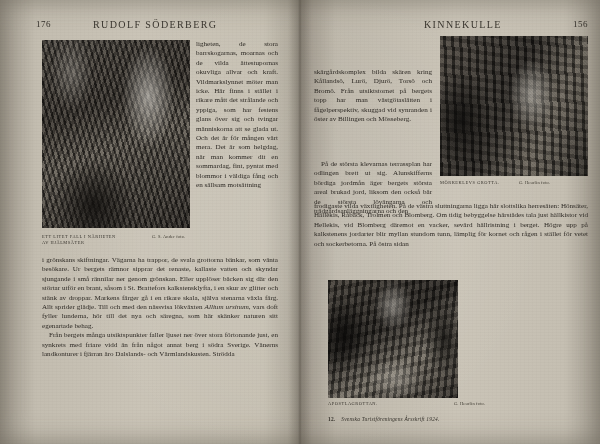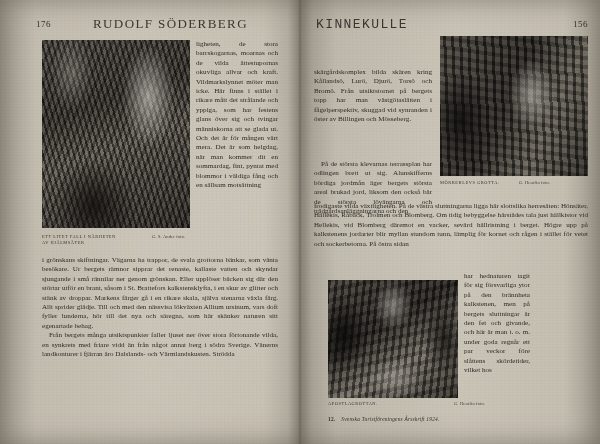--- a/index.html
+++ b/index.html
@@ -24,27 +24,27 @@
   .edge{position:absolute;pointer-events:none;inset:0;
      box-shadow:inset 0 0 26px rgba(80,74,64,.55);}
 
   .page{position:absolute;top:0;height:444px;}
   .page-l{left:0;width:292px;}
   .page-r{left:304px;width:296px;}
 
   .hdr{position:absolute;top:18px;height:12px;display:flex;align-items:center;
      font-size:7.5px;letter-spacing:.9px;color:#35312b;}
   .folio{font-size:9px;letter-spacing:.5px;color:#322e28;font-family:"Liberation Serif",serif;}
-  .runhead{font-size:13px;letter-spacing:1.4px;color:#3a362f;}
+  .runhead{font-size:10px;letter-spacing:1.4px;color:#3a362f;}
 
   .col{position:absolute;font-size:7.1px;line-height:9.4px;color:#2e2a25;
      text-align:justify;text-justify:inter-word;hyphens:manual;}
   .col p{margin:0;text-indent:7px;}
   .col p.noind{text-indent:0;}
-  .it{}
+  .it{font-style:italic;}
 
   .fig{position:absolute;background:#2a2622;overflow:hidden;}
   .fig .ph{position:absolute;inset:0;}
   .cap{position:absolute;font-size:4.4px;letter-spacing:.55px;
      color:#35312b;white-space:pre-line;line-height:6px;}
   .cred{position:absolute;font-size:4.4px;letter-spacing:.2px;color:#3c382f;}
 
   .footer{position:absolute;font-size:5.4px;color:#33302a;letter-spacing:.2px;}
   .footer .num{font-weight:bold;}
   .footer .ttl{font-style:italic;margin-left:6px;}
@@ -103,28 +103,28 @@
     <div class="cap" style="left:42px;top:234px;width:110px;">ETT LITET FALL I NÄRHETEN
 AV HJÄLMSÄTER</div>
     <div class="cred" style="left:152px;top:234px;">G. S. Ander foto.</div>
 
     <div class="col" style="left:196px;top:40px;width:82px;">
       <p class="noind">ligheten, de stora barrskogarnas, moarnas och de vilda ättestupornas okuvliga allvar och kraft. Vildmarkslynnet möter man icke. Här finns i stället i rikare mått det strålande och yppiga, som har festens glans över sig och tvingar människorna att se glada ut. Och det är för mången värt mera. Det är som helgdag, när man kommer dit en sommardag, fint, pyntat med blommor i väldiga fång och en sällsam motsättning</p>
     </div>
 
     <div class="col" style="left:42px;top:256px;width:236px;">
       <p class="noind">i grönskans skiftningar. Vägarna ha trappor, de svala grottorna bänkar, som vänta besökare. Ur bergets rämnor sipprar det renaste, kallaste vatten och skyndar sjungande i små rännilar ner genom grönskan. Eller upplöser bäcken sig där den störtar utför en brant, såsom i St. Brattefors kalkstensklyfta, i en skur av glitter och stänk av droppar. Markens färger gå i en rikare skala, själva stenarna växla färg. Allt sprider glädje. Till och med den nässvisa lökväxten <span class="it">Allium ursinum</span>, vars doft fyller lunderna, hör till det nya och säregna, som här skänker naturen sitt egenartade behag.</p>
-      <p class="noind" style="text-indent: 7px;">Från bergets många utsiktspunkter faller ljuset ner över stora förtonande vilda, en synkrets med friare vidd än från något annat berg i södra Sverige. Vänerns landkonturer i fjärran äro Dalslands- och Värmlandskusten. Strödda</p>
+      <p class="noind" style="text-indent: 7px;">Från bergets många utsiktspunkter faller ljuset ner över stora förtonande just, en synkrets med friare vidd än från något annat berg i södra Sverige. Vänerns landkonturer i fjärran äro Dalslands- och Värmlandskusten. Strödda</p>
     </div>
   </div>
 
   <div class="page page-r">
 
     <div class="hdr" style="left:12px;right:12px;width:272px;justify-content:space-between;">
-      <span class="runhead" style="font-family:Liberation Mono, monospace;">KINNEKULLE</span>
+      <span class="runhead" style="margin-left:108px;">KINNEKULLE</span>
       <span class="folio">156</span>
     </div>
 
     <div class="col" style="left:10px;top:36px;width:118px;margin-top:32px;">
       <p class="noind">skärgårdskomplex bilda skären kring Kållandsö, Lurö, Djurö, Torsö och Bromö. Från utsiktstornet på bergets topp har man västgötaslätten i fågelperspektiv, skuggad vid synranden i öster av Billingen och Mösseberg.</p>
     </div>
 
     <div class="fig" style="left:136px;top:36px;width:148px;height:140px;">
       <div class="ph ph-cave"></div>
       <div class="ph-noise"></div>
@@ -140,23 +140,20 @@
       <p class="noind">frodigaste vilda växtligheten. På de västra sluttningarna ligga här slottslika herresäten: Hönsäter, Hällekis, Råbäck, Trolmen och Blomberg. Om tidig bebyggelse härstädes tala just hällkistor vid Hellekis, vid Blomberg däremot en vacker, sevärd hällristning i berget. Högre upp på kalkstenens jordarter blir myllan stundom tunn, lämplig för kornet och rågen i stället för vetet och sockerbetorna. På östra sidan</p>
     </div>
 
     <div class="fig" style="left:24px;top:280px;width:130px;height:118px;">
       <div class="ph ph-grotto"></div>
       <div class="ph-noise"></div>
     </div>
     <div class="cap" style="left:24px;top:401px;">APOSTLAGROTTAN.</div>
     <div class="cred" style="left:150px;top:401px;">G. Heurlin foto.</div>
 
-    <div class="col" style="left:160px;top:272px;width:66px;">
-      <p class="noind">har hednaturen tagit för sig försvarliga ytor på den brännheta kalkstenen, men på bergets sluttningar är den fet och givande, och här är man t. o. m. under goda regnår ett par veckor före slåttens skördetider, vilket hos</p>
-    </div>
 
     <div class="footer" style="left:24px;top:416px;">
       <span class="num">12.</span><span class="ttl">Svenska Turistföreningens Årsskrift 1924.</span>
     </div>
   </div>
 
   <div class="gutter"></div>
   <div class="edge"></div>
 </div>
 

